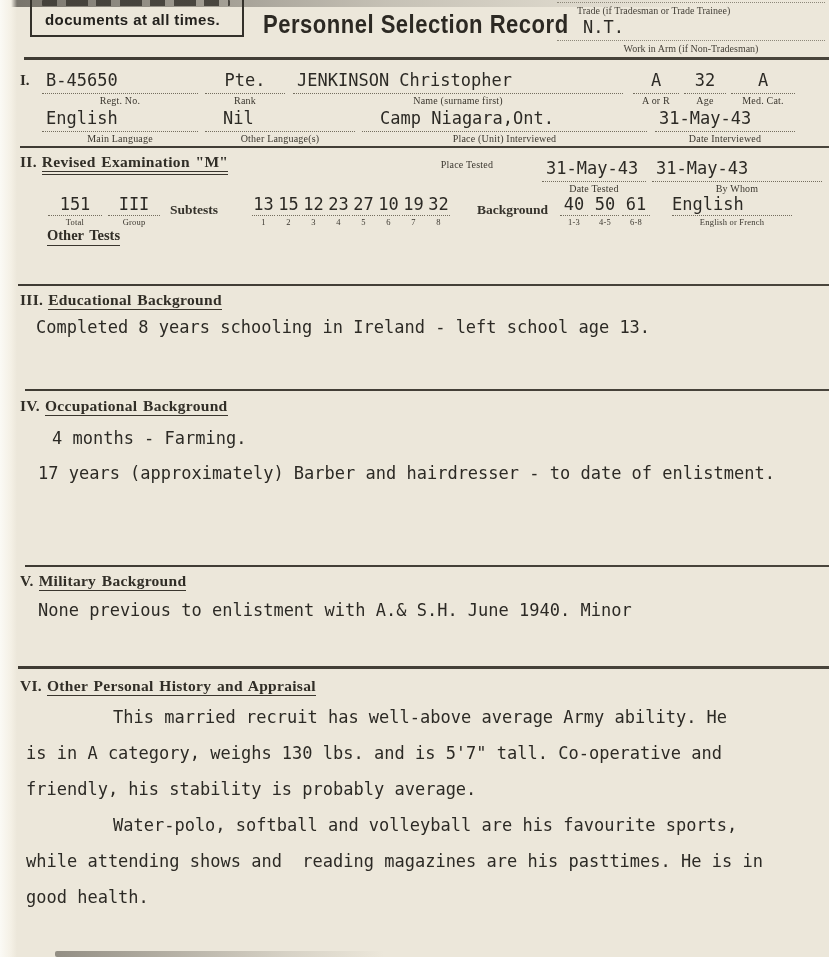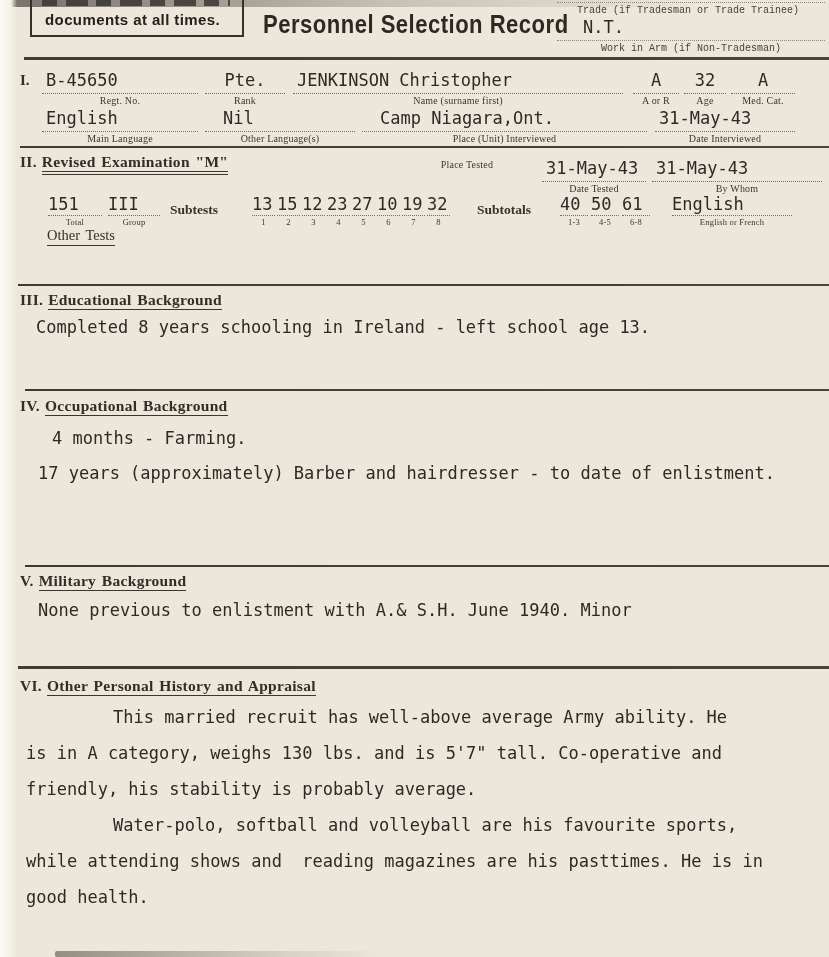--- a/index.html
+++ b/index.html
@@ -20,38 +20,38 @@
   .stamp-box { position:absolute; left:30px; top:-3px; width:214px; height:40px;
     border:2.5px solid #34312b; border-top:none; box-sizing:border-box; padding-top:3px; }
   .clip-art { height:6px; margin:0 12px 5px 10px; opacity:.85; border-radius:1px;
     background:repeating-linear-gradient(90deg,#3a3731 0 15px, transparent 15px 24px, #3a3731 24px 46px, transparent 46px 54px); }
   .stamp-text { font-weight:700; font-size:15px; letter-spacing:.4px; color:#24221e; padding-left:13px; }
   .doc-title { position:absolute; left:263px; top:11px; margin:0;
     font-size:22.5px; font-weight:700; letter-spacing:.5px; color:#2c2923;
     transform:scale(.98,1.12); transform-origin:left top; white-space:nowrap; }
   .hdr-right { position:absolute; left:557px; top:2px; width:268px;
     border-top:1px dotted #8d887a; padding-top:2px; }
-  .hdr-lbl { font-family:Liberation Mono, monospace; font-size:10px; color:#46423a; padding-left:20px; white-space:nowrap; }
+  .hdr-lbl { font-family:Liberation Serif, serif; font-size:10px; color:#46423a; padding-left:20px; white-space:nowrap; }
   .hdr-lbl.center { text-align:center; padding-left:0; }
   .hdr-val { padding:1px 0 2px 26px; }
   .hdr-dotline { border-bottom:1px dotted #8d887a; margin:1px 0 2px; }
   
   .tw { font-family:"DejaVu Sans Mono","Liberation Mono",monospace; font-size:17px; color:var(--ink,#2c2a25); white-space:pre; }
   .lbl { font-family:"Liberation Serif",serif; font-size:10px; color:var(--print,#3a362e); text-align:center; letter-spacing:.2px; padding-top:1px; white-space:nowrap; }
   .field { position:absolute; }
   .field .val { border-bottom:1.5px dotted #746e5f; padding:0 4px 2px; min-height:21px; white-space:nowrap; }
   .field .val.c { text-align:center; }
-  .minifield .val { padding:0 0 1px; min-height:20px; }
+  .minifield .val { text-align:center; padding:0 0 1px; min-height:20px; }
   .minifield .lbl { font-size:8.5px; }
   .numeral { position:absolute; font-family:"Liberation Serif",serif; font-size:15px; font-weight:600; color:#312e27; }
   .sec-head { position:absolute; font-family:"Liberation Serif",serif; font-size:15.5px; font-weight:600;
     color:#312e27; letter-spacing:.3px; word-spacing:1.5px; white-space:nowrap; }
   .sec-head .ttl { border-bottom:1.5px solid #3a362e; padding-bottom:1px; margin-left:5px; }
   .sec-head.dbl .ttl { border-bottom:4px double #3a362e; }
-  .sec-sub { position:absolute; font-family:"Liberation Serif",serif; font-size:14.5px; font-weight:400;
+  .sec-sub { position:absolute; font-family:"Liberation Serif",serif; font-size:14.5px; font-weight:700;
     color:#312e27; border-bottom:1.5px solid #3a362e; padding-bottom:1px; word-spacing:2px; }
   .inline-lbl { position:absolute; font-family:"Liberation Serif",serif; font-size:13.5px; font-weight:600; color:#35322b; }
   .hr { position:absolute; height:2px; background:linear-gradient(90deg,#3f3b33,#59544232); background-color:#45413a; }
   .typed-line { position:absolute; }
 </style>
 </head>
 <body>
 
 <div class="page">
 
@@ -167,21 +167,21 @@
   </div>
   <div class="field minifield" style="left:402px;top:194px;width:23px">
     <div class="val tw">19</div>
     <div class="lbl">7</div>
   </div>
   <div class="field minifield" style="left:427px;top:194px;width:23px">
     <div class="val tw">32</div>
     <div class="lbl">8</div>
   </div>
 
-  <div class="inline-lbl" style="left:477px;top:202px">Subtotals</div>
+  <div class="inline-lbl" style="left:477px;top:202px">Background</div>
   <div class="field minifield" style="left:560px;top:194px;width:28px">
     <div class="val tw">40</div>
     <div class="lbl">1-3</div>
   </div>
   <div class="field minifield" style="left:591px;top:194px;width:28px">
     <div class="val tw">50</div>
     <div class="lbl">4-5</div>
   </div>
   <div class="field minifield" style="left:622px;top:194px;width:28px">
     <div class="val tw">61</div>

